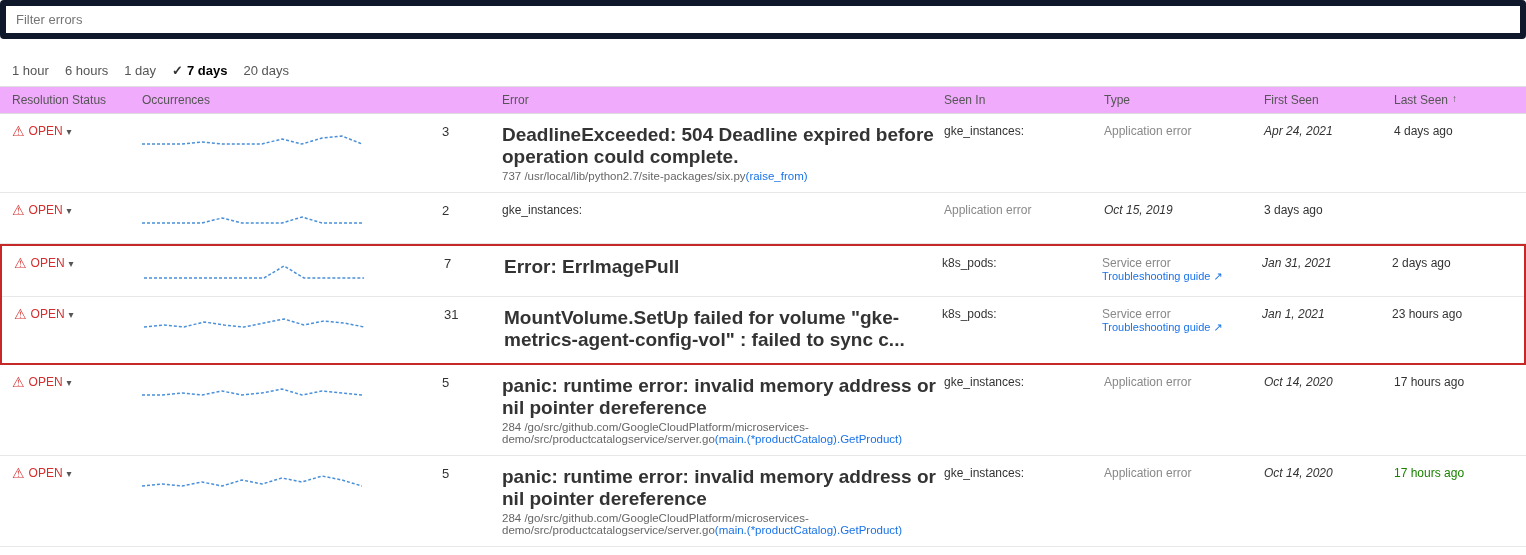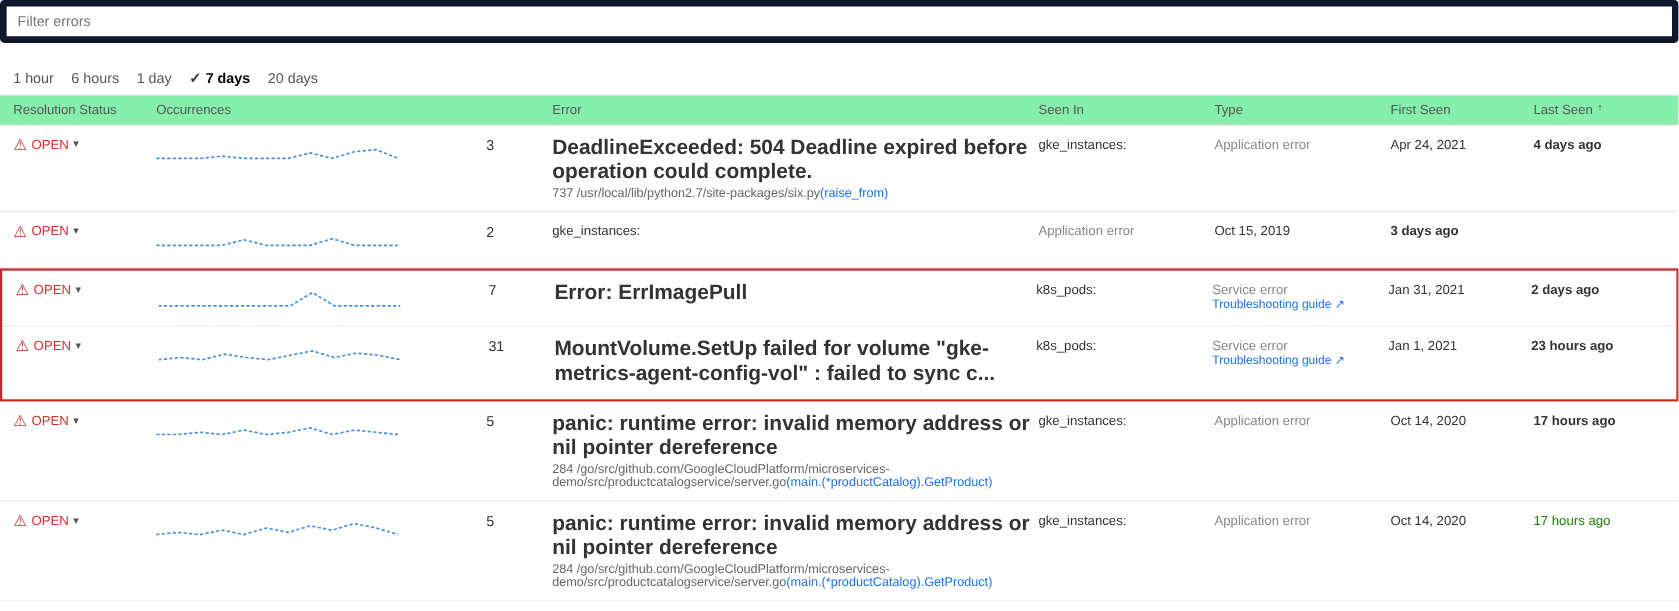--- a/index.html
+++ b/index.html
@@ -16,21 +16,21 @@
 
     .time-filters { display: flex; align-items: center; gap: 16px; padding: 8px 12px; border-bottom: 1px solid #e0e0e0; font-size: 13px; color: #555; }
     .time-filter { cursor: pointer; margin-top: 16px; }
     .time-filter.active { font-weight: bold; color: #000; display: flex; align-items: center; gap: 4px; }
     .time-filter.active::before { content: "✓"; color: #333; }
 
     .table-header {
       display: grid;
       grid-template-columns: 130px 300px 60px 1fr 160px 160px 130px 120px;
       padding: 6px 12px;
-      background: #86efac;
+      background: #f0abfc;
       border-bottom: 1px solid #ddd;
       font-size: 12px;
       color: #555;
       font-weight: normal;
     }
     .table-header .col-last-seen { display: flex; align-items: flex-start; gap: 4px; }
     .sort-arrow { font-size: 10px; }
 
     .table-body { }
     .table-row {
@@ -52,22 +52,22 @@
     .count-cell { display: flex; align-items: center; font-size: 13px; color: #333; font-weight: 500; }
 
     .error-cell { font-size: 12px; color: #333; }
     .error-title { font-weight: 700; font-size: 19px; margin-bottom: 2px; }
     .error-subtitle { color: #666; font-size: 11.5px; }
     .error-link { color: #1a73e8; text-decoration: none; }
 
     .seen-in-cell { font-size: 12px; color: #333; }
     .type-cell { font-size: 12px; color: #888; }
     .type-link { color: #1a73e8; text-decoration: none; font-size: 11px; display: flex; align-items: center; gap: 2px; }
-    .first-seen-cell { font-size: 12px; color: #333; }
-    .last-seen-cell { font-size: 12px; color: #333; font-weight: bold; }
+    .first-seen-cell { font-size: 12px; color: #333; font-style: italic; }
+    .last-seen-cell { font-size: 12px; color: #333; }
     .last-seen-cell.green { color: #1a8000; font-weight: 500; }
 
     
     .spark-line { fill: none; stroke: #4a90d9; stroke-width: 1.5; stroke-dasharray: 3 2; }
   </style>
 </head>
 <body>
 
 <div>
   <input type="text" class="filter-input" placeholder="Filter errors" style="">

